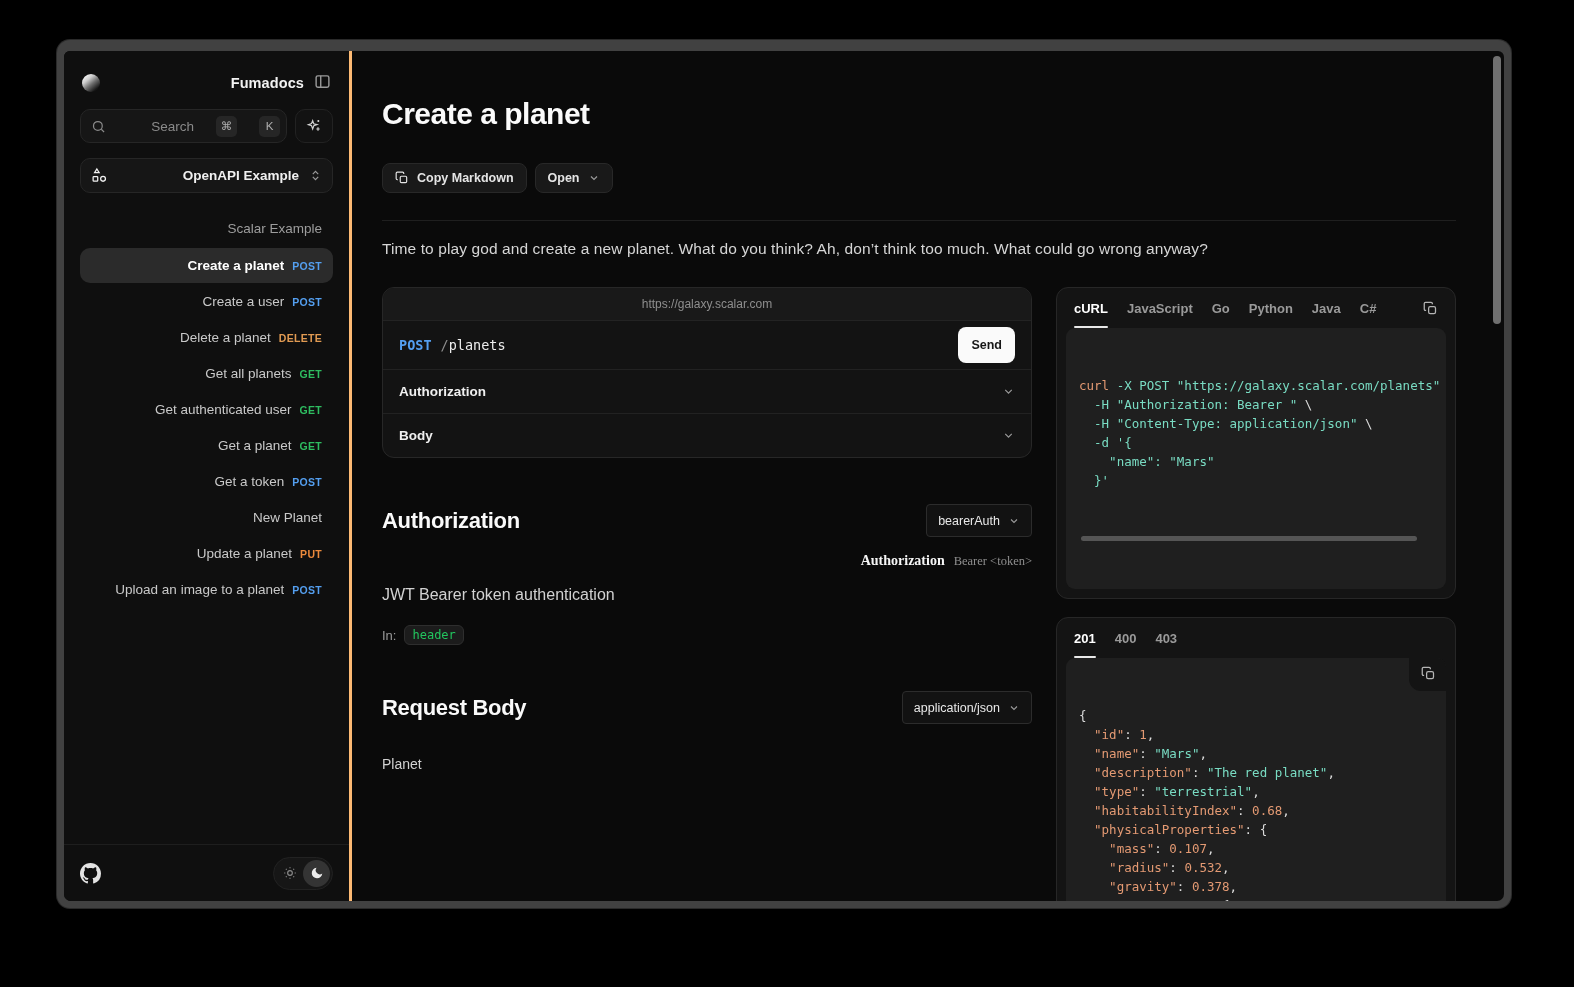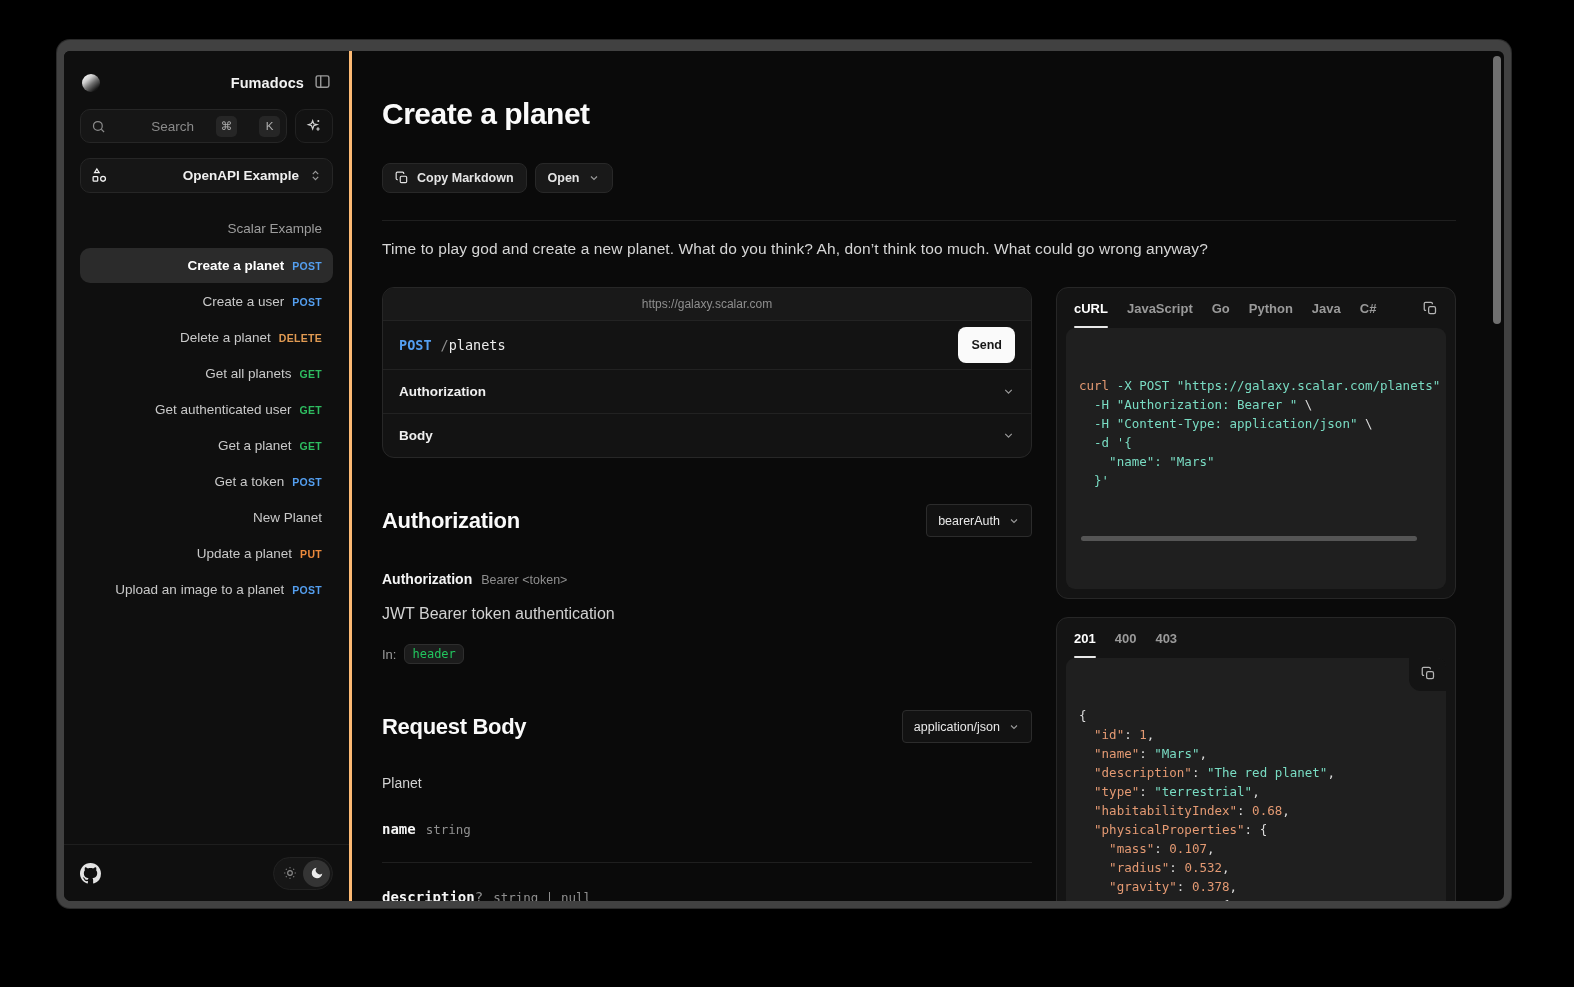--- a/index.html
+++ b/index.html
@@ -83,21 +83,21 @@
   .collapse-row { display:flex; align-items:center; justify-content:space-between; height:44px; padding:0 16px;
                   border-top:1px solid #222; color:#f0f0f0; font-size:13.5px; font-weight:600; cursor:pointer; }
   .chev { color:#9a9a9a; display:flex; }
 
   .section { margin-top:46px; }
   .section-head { display:flex; align-items:center; justify-content:space-between; }
   h2 { font-size:22px; font-weight:800; color:#fafafa; letter-spacing:-.3px; }
   .select { display:flex; align-items:center; gap:8px; height:33px; padding:0 11px; border:1px solid #2c2c2c;
             background:#121212; border-radius:4px; color:#e8e8e8; font-size:12.5px; cursor:pointer; }
 
-  .auth-param { margin-top:33px; font-family:Liberation Sans, sans-serif; }
+  .auth-param { margin-top:14px; font-family:Liberation Serif, serif;text-align:right; }
   .pname { color:#f5f5f5; font-weight:700; font-size:14px; }
   .phint { color:#8f8f8f; font-size:12.5px; margin-left:9px; }
   .auth-desc { color:#d2d2d2; font-size:16px; margin-top:17px; }
   .in-row { margin-top:21px; display:flex; align-items:center; gap:8px; color:#9a9a9a; font-size:13px;text-align:right; }
   .code-chip { font-family:"DejaVu Sans Mono",monospace; font-size:12px; color:#22c55e; background:#1c1c1c;
                border:1px solid #2e2e2e; border-radius:6px; padding:2px 7px; }
 
   .schema-name { margin-top:32px; color:#d2d2d2; font-size:14px; }
   .prop-list { margin-top:4px; }
   .prop-row { padding:24px 0; font-family:"DejaVu Sans Mono",monospace; }
@@ -341,24 +341,20 @@
               <div class="select">
                 <span>application/json</span>
                 <span class="chev">
                   <svg width="12" height="12" viewBox="0 0 24 24" fill="none" stroke="currentColor" stroke-width="2.2">
                       <path d="M6 9l6 6 6-6"></path>
                     </svg>
                 </span>
               </div>
             </div>
             <div class="schema-name">Planet</div>
-            <div class="prop-list" id="prop-list">
-                <div class="prop-row"><span class="prop-name">name</span><span class="prop-type">string</span></div>
-                <div class="prop-row"><span class="prop-name">description</span><span class="prop-q">?</span><span class="prop-type">string | null</span></div>
-              </div>
           </section>
         </div>
 
         <div class="col-right">
           <div class="code-card">
             <div class="tabs">
                 <span class="tab active">cURL</span>
                 <span class="tab">JavaScript</span>
                 <span class="tab">Go</span>
                 <span class="tab">Python</span>

